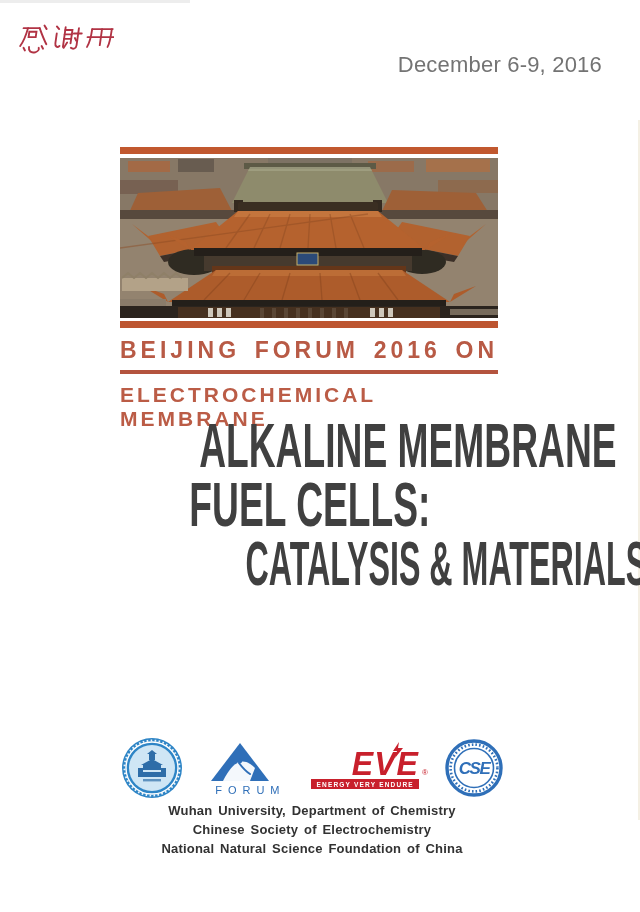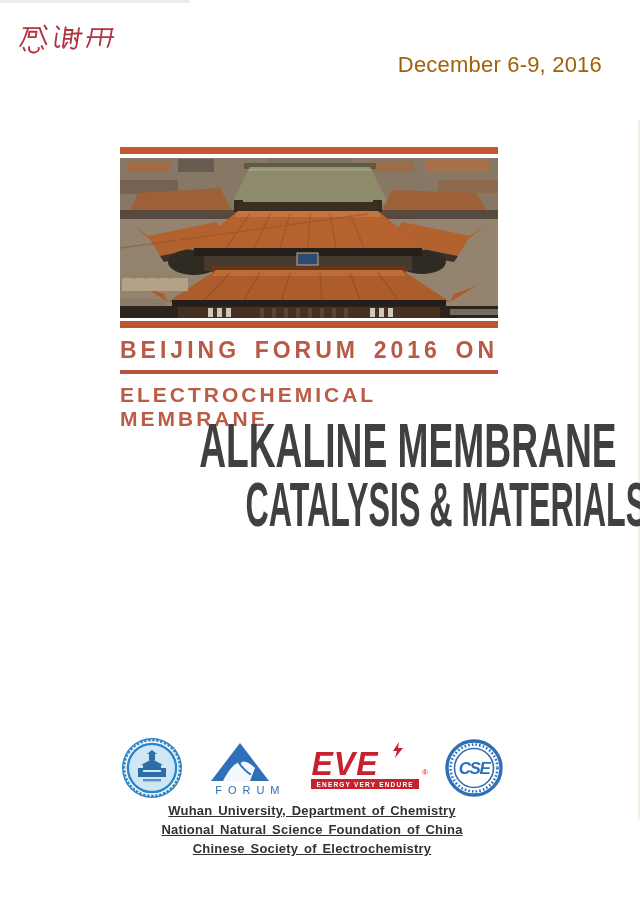--- a/index.html
+++ b/index.html
@@ -7,21 +7,21 @@
   .page{position:relative;width:640px;height:912px;background:#ffffff;overflow:hidden;}
 
   
   .scan-edge-top{position:absolute;top:0;left:0;width:190px;height:3px;background:#dedede;opacity:.55;}
   .scan-edge-right{position:absolute;top:120px;right:0;width:2px;height:700px;background:#f0ead8;opacity:.7;}
 
   
   .stamp{position:absolute;left:14px;top:16px;width:100px;height:44px;}
 
   
-  .date{position:absolute;top:52px;right:38px;font-size:22px;color:#a16207;letter-spacing:.2px;margin-left:20px;}
+  .date{position:absolute;top:52px;right:38px;font-size:22px;color:#737373;letter-spacing:.2px;margin-left:20px;}
 
   
   .banner{position:absolute;left:120px;top:147px;width:378px;}
   .bar{height:7px;background:#c1582f;}
   .bar.bottom{margin-top:3px;background:#bd5530;}
   .photo{margin-top:4px;width:378px;height:160px;overflow:hidden;background:#9b8a77;}
   .photo svg{display:block;}
 
   
   .headings{position:absolute;left:120px;top:337px;width:378px;color:#b85a45;}
@@ -34,28 +34,28 @@
   .main-title .t{display:block;font-size:62px;line-height:59px;white-space:nowrap;}
   .main-title .t span{display:inline-block;transform-origin:50% 55%;}
   .t1 span{transform:scaleX(.60) scaleY(1.02);}
   .t2 span{transform:scaleX(.60) scaleY(1.02);}
   .t3 span{transform:scaleX(.52) scaleY(1.02);}
 
   
   .logos{position:absolute;left:0;top:737px;width:624px;display:flex;justify-content:center;align-items:center;gap:26px;}
   .logo{display:flex;flex-direction:column;align-items:flex-start;}
   .nsfc-label{margin-top:1px;font-size:11px;color:#2f6fb8;letter-spacing:6px;padding-left:6px;}
-  .eve{position:relative;display:flex;flex-direction:column;align-items:flex-start;}
+  .eve{position:relative;display:flex;flex-direction:column;align-items:flex-end;}
   .eve-word{font-size:32px;font-weight:bold;font-style:italic;color:#c8202c;letter-spacing:1px;line-height:30px;transform:scaleY(1.05);}
   .eve-reg{position:absolute;right:-9px;top:20px;font-size:8px;color:#c8202c;font-style:normal;}
   .eve-bolt{position:absolute;right:14px;top:-6px;}
   .eve-tag{margin-top:1px;background:#c8202c;color:#ffffff;font-size:6.5px;font-weight:bold;letter-spacing:1.2px;padding:2px 5px 1px 5px;white-space:nowrap;}
 
   
-  .footer{position:absolute;left:0;top:801px;width:624px;text-align:center;color:#323232;font-weight:bold;text-decoration:underline;}
+  .footer{position:absolute;left:0;top:801px;width:624px;text-align:center;color:#323232;font-weight:bold;}
   .footer .org{font-size:13px;line-height:19px;letter-spacing:.2px;word-spacing:2px;}
 </style>
 </head>
 <body>
 
 <div class="page">
 
   <div class="scan-edge-top"></div>
   <div class="scan-edge-right"></div>
 
@@ -201,20 +201,21 @@
   </div>
 
   <div class="headings">
     <span class="h-line1">BEIJING FORUM 2016 ON</span>
     <div class="h-underline"></div>
     <span class="h-line2">ELECTROCHEMICAL MEMBRANE</span>
   </div>
 
   <div class="main-title">
     <span class="t t1"><span>ALKALINE MEMBRANE</span></span>
+    <span class="t t2"><span>FUEL CELLS:</span></span>
     <span class="t t3"><span>CATALYSIS &amp; MATERIALS</span></span>
   </div>
 
   <div class="logos">
 
     <div class="logo">
       <svg width="62" height="62" viewBox="0 0 62 62">
         <circle cx="31" cy="31" r="30" fill="#2e85c6"></circle>
         <circle cx="31" cy="31" r="26" fill="none" stroke="#ffffff" stroke-width="1.4"></circle>
         <circle cx="31" cy="31" r="27.5" fill="none" stroke="#ffffff" stroke-width="2" stroke-dasharray="1.6 2.4" opacity=".9"></circle>
@@ -256,17 +257,17 @@
         <circle cx="29" cy="29" r="27" fill="#ffffff" stroke="#2f6fb8" stroke-width="3.4"></circle>
         <circle cx="29" cy="29" r="19.5" fill="#ffffff" stroke="#2f6fb8" stroke-width="1.6"></circle>
         <circle cx="29" cy="29" r="23.4" fill="none" stroke="#2f6fb8" stroke-width="2.6" stroke-dasharray="1.6 2.1"></circle>
         <text x="29" y="35" text-anchor="middle" font-family="Liberation Sans, sans-serif" font-size="17" font-weight="bold" font-style="italic" fill="#2f6fb8" letter-spacing="-1.5">CSE</text>
       </svg>
     </div>
   </div>
 
   <div class="footer">
     <div class="org">Wuhan University, Department of Chemistry</div>
+    <div class="org">Chinese Society of Electrochemistry</div>
     <div class="org">National Natural Science Foundation of China</div>
-    <div class="org">Chinese Society of Electrochemistry</div>
   </div>
 
 </div>
 
 </body></html>

